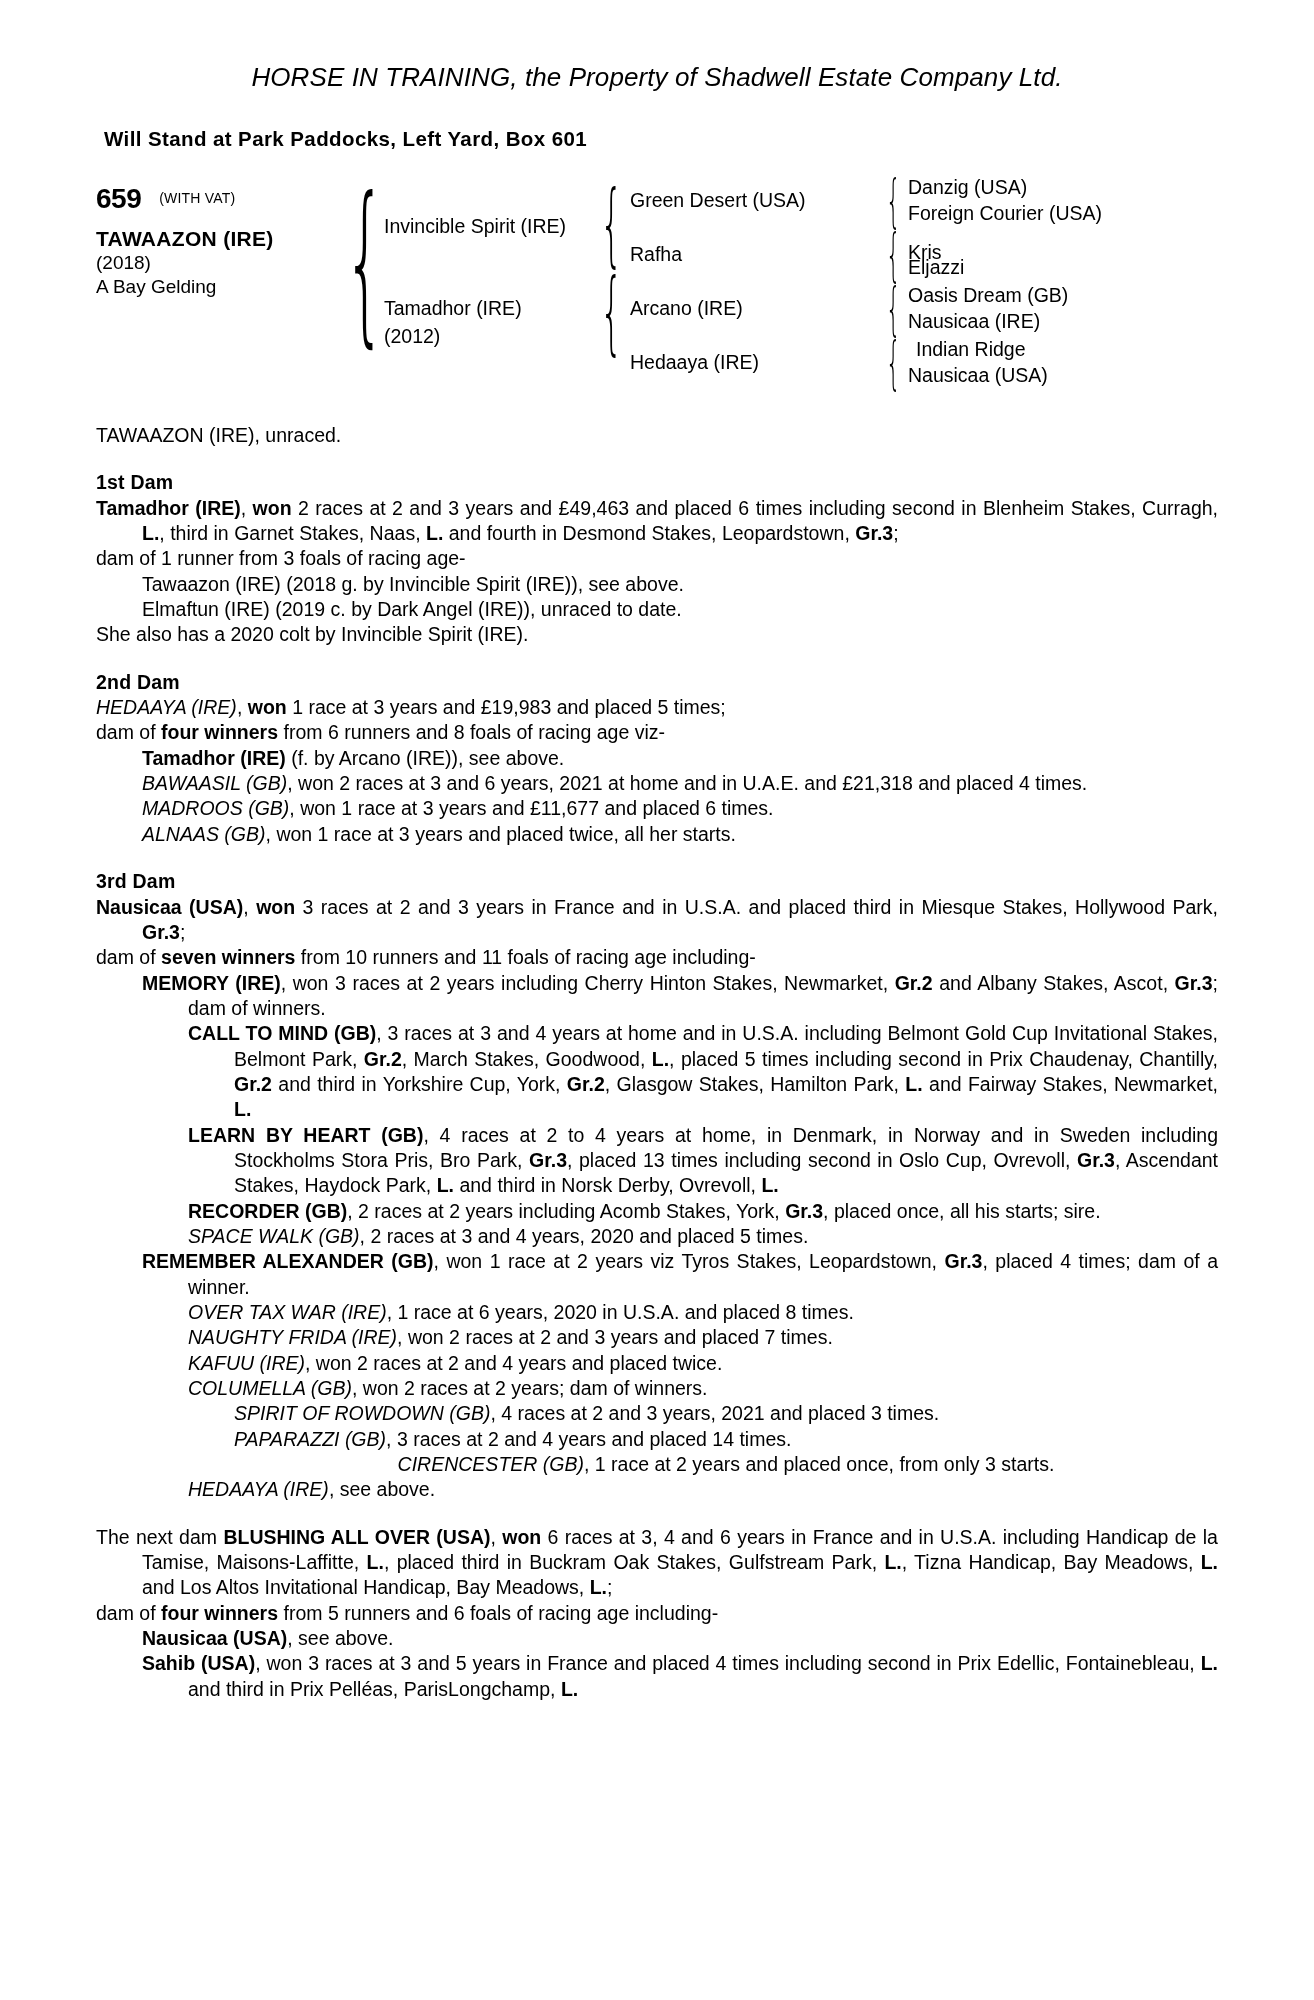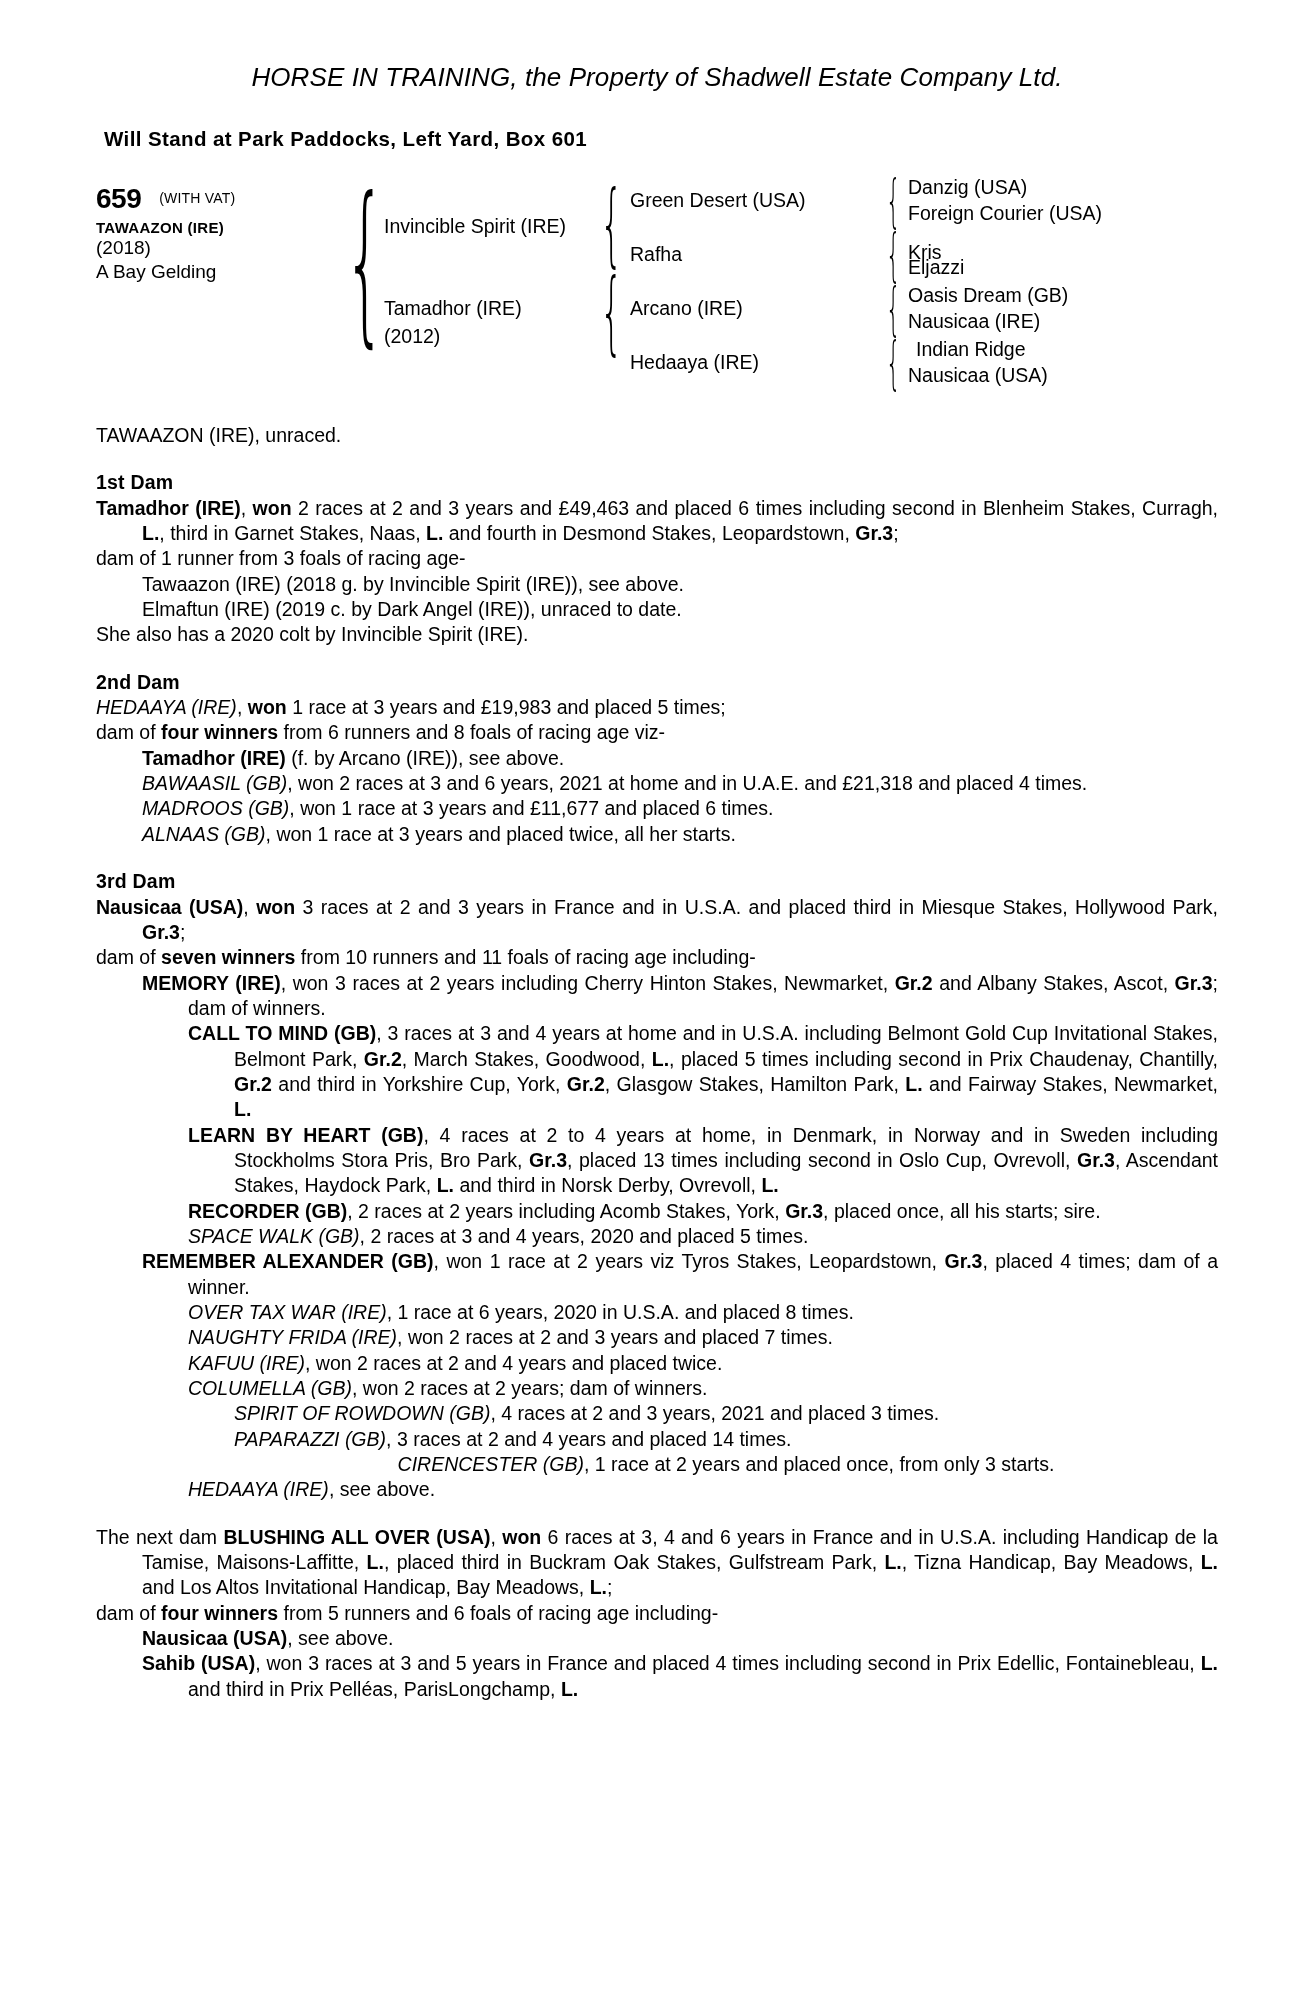--- a/index.html
+++ b/index.html
@@ -55,24 +55,24 @@
   }
   .with-vat {
     font-size: 14px;
     font-weight: normal;
     letter-spacing: 0.2px;
     display: inline-block;
     vertical-align: 5px;
     margin-left: 18px;
   }
   .horse-name {
-    font-size: 15px;
+    font-size: 21px;
     font-weight: bold;
     letter-spacing: 0.3px;
-    margin-top: 4px;
+    margin-top: 12px;
   }
   .horse-year, .horse-desc {
     font-size: 19px;
     line-height: 1.25;
   }
   .ped-col {
     position: absolute;
     font-size: 19.5px;
   }
   .ped-col .entry {

